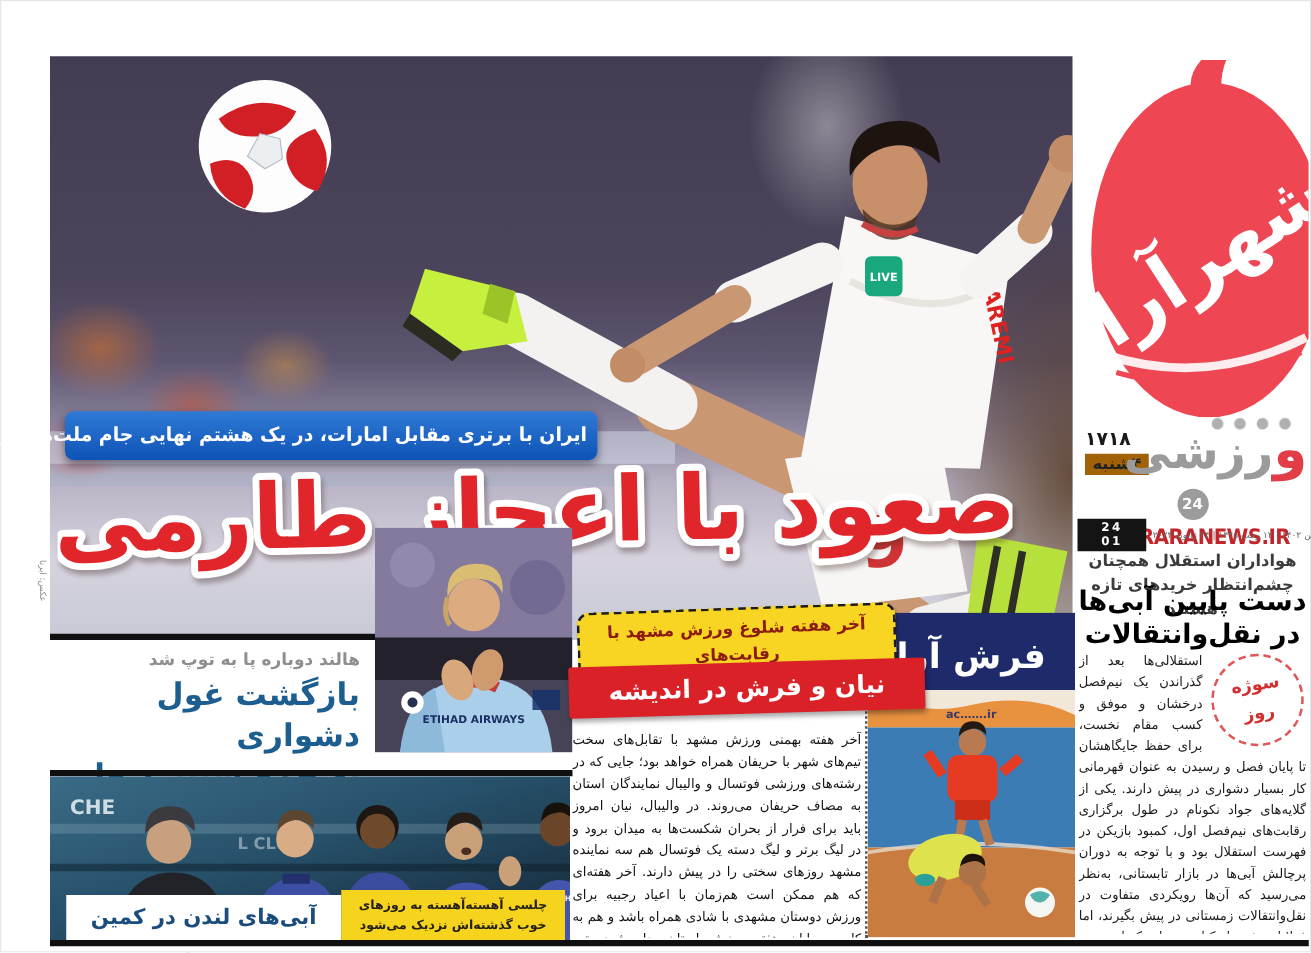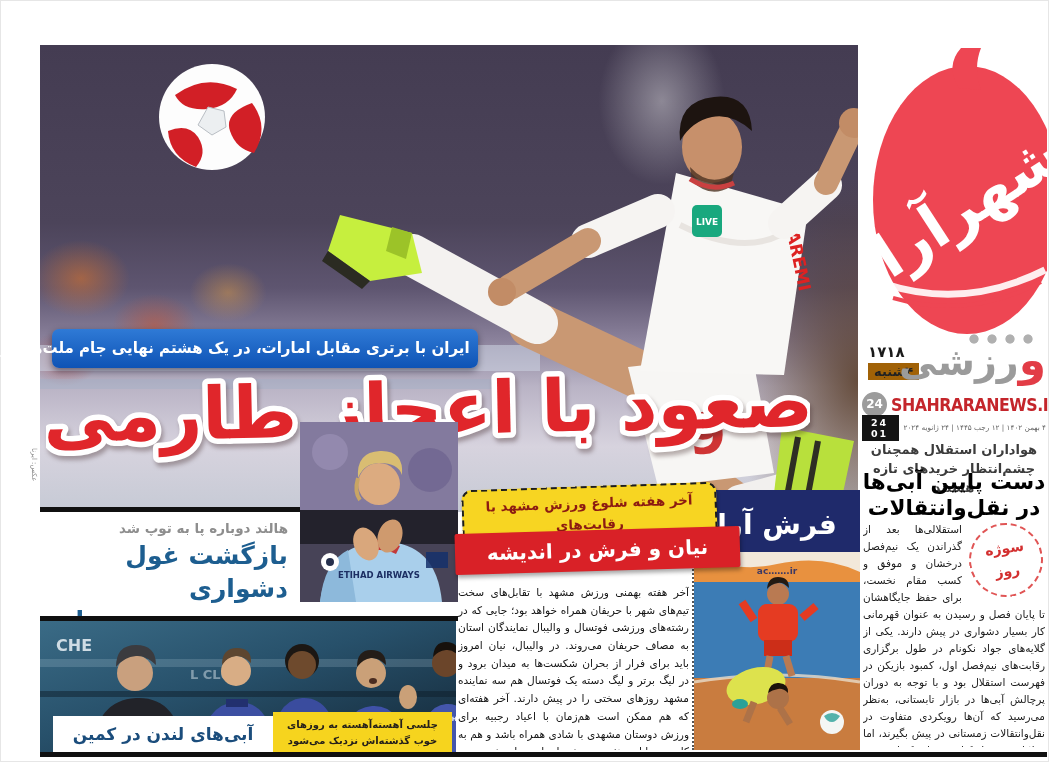--- a/index.html
+++ b/index.html
@@ -29,26 +29,26 @@
   #logo-box{left:863px;top:48px;width:184px;height:286px;overflow:hidden;}
   #sports-row{left:862px;top:331px;width:184px;height:60px;direction:rtl;display:flex;align-items:center;}
   #sports-logo{position:relative;width:112px;height:60px;text-align:center;}
   #sports-dots{position:absolute;right:6px;top:2px;width:72px;height:12px;
     background:radial-gradient(circle at 6px 6px,#b0b0b0 4.2px,transparent 5px) 0 0/18px 12px repeat-x;}
   .vav{color:#e23c46;font-size:44px;font-weight:bold;line-height:58px;}
   .rest{color:#9b9b9b;font-size:38px;font-weight:bold;line-height:58px;}
   #issue-col{width:66px;text-align:left;}
   #issue-no{font-size:15px;font-weight:bold;color:#1a1a1a;letter-spacing:1px;}
   #weekday{display:inline-block;background:#a16207;color:#222;font-weight:bold;font-size:13px;padding:1px 6px;margin-top:2px;}
-  #site-row{left:862px;top:391px;width:184px;height:27px;display:flex;align-items:center;gap:4px;direction:ltr;}
+  #site-row{left:862px;top:391px;width:184px;height:27px;display:flex;align-items:center;gap:4px;direction:ltr;flex-direction:column;}
   #circle24{width:25px;height:25px;border-radius:50%;background:#9c9c9c;color:#fff;font-size:12px;font-weight:bold;
     text-align:center;line-height:25px;flex:0 0 auto;}
   #site-url{color:#c4252b;font-weight:bold;font-size:17px;letter-spacing:-.5px;transform:scaleX(.93);transform-origin:left;white-space:nowrap;}
   #dateline-row{left:862px;top:419px;width:184px;height:17px;display:flex;align-items:center;gap:5px;direction:ltr;}
-  #pagenums{background:#141414;color:#fff;font-size:9.5px;font-weight:bold;padding:2px 9px;letter-spacing:2px;}
+  #pagenums{background:#141414;color:#fff;font-size:9.5px;font-weight:bold;padding:2px 19px;letter-spacing:2px;}
   #dateline{font-size:7.3px;color:#666;white-space:nowrap;direction:rtl;}
   #est-kicker{left:862px;top:441px;width:184px;text-align:center;font-size:13px;font-weight:bold;color:#3c3c3c;line-height:1.45;}
   #est-headline{left:862px;top:469px;width:184px;text-align:center;font-size:21.5px;font-weight:900;color:#000;line-height:1.22;}
   #est-body{left:863px;top:521px;width:182px;height:226px;direction:rtl;text-align:justify;
     font-size:10.5px;line-height:1.62;color:#1c1c1c;overflow:hidden;}
   #stamp{float:right;width:70px;height:70px;border:2px dashed #e05555;border-radius:50%;margin:2px 2px 4px 7px;
     color:#d32f2f;font-weight:bold;font-size:14px;text-align:center;display:flex;flex-direction:column;
     justify-content:center;transform:rotate(-8deg);}
   
   .rule{background:#101010;}

